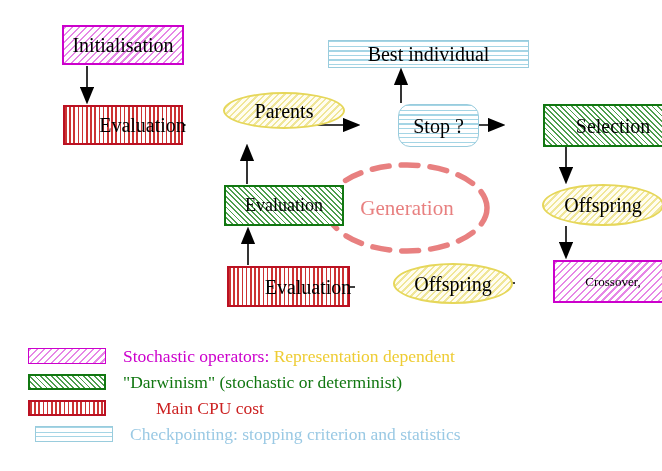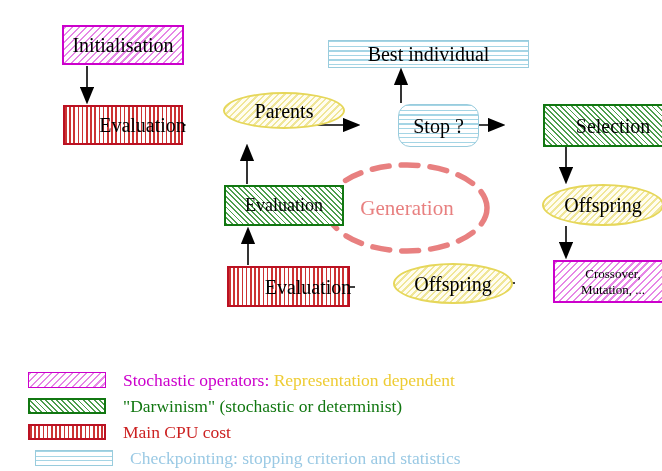--- a/index.html
+++ b/index.html
@@ -34,21 +34,21 @@
     background:repeating-linear-gradient(180deg, var(--cyan_line) 0 1.3px, #ffffff 1.3px 4.6px);
   }
   .hatch-yellow {
     border:2px solid var(--yellow_border);
     background:repeating-linear-gradient(135deg, var(--yellow_line) 0 2px, #fffdf0 2px 4.6px);
   }
   .small { font-size:13px; line-height:1.2; }
   .generation-label {
     position:absolute; color:var(--salmon); font-size:21px; text-align:center;
   }
-  .legend-row { position:absolute; display:flex; align-items:center; height:20px;margin-top:24px; }
+  .legend-row { position:absolute; display:flex; align-items:center; height:20px; }
   .legend-swatch { width:78px; height:16px; box-sizing:border-box; margin-right:17px; flex:none; }
   .legend-swatch.sw-magenta { border:1.5px solid var(--magenta_border);
     background:repeating-linear-gradient(135deg, var(--magenta_line) 0 1.6px, #ffffff 1.6px 5px); }
   .legend-swatch.sw-green { border:2px solid var(--green_border);
     background:repeating-linear-gradient(45deg, var(--green_line) 0 1.3px, #ffffff 1.3px 3.8px); }
   .legend-swatch.sw-red { border:2px solid var(--red_border);
     background:repeating-linear-gradient(90deg, var(--red_line) 0 1.6px, #ffffff 1.6px 4.2px); }
   .legend-swatch.sw-cyan { border:1.5px solid var(--cyan_border);
     background:repeating-linear-gradient(180deg, var(--cyan_line) 0 1.3px, #ffffff 1.3px 4.6px); }
   .legend-text { font-size:17.5px; white-space:nowrap; }
@@ -92,21 +92,20 @@
   <div class="node stripes-cyan" style="left:291px; top:40px; width:201px; height:28px;">Best individual</div>
 
   <div class="node stripes-cyan rounded" style="left:361px; top:104px; width:81px; height:43px;">Stop ?</div>
 
   <div class="node hatch-green" style="left:506px; top:104px; width:140px; height:43px;">Selection</div>
 
   <div class="node ellipse hatch-yellow" style="left:505px; top:184px; width:122px; height:42px;">Offspring</div>
 
   <div class="node hatch-magenta small" style="left:516px; top:260px; width:120px; height:43px; flex-direction:column;">
     <span>Crossover,</span>
-    <span>Mutation, ...</span>
   </div>
 
   <div class="node ellipse hatch-yellow" style="left:356px; top:263px; width:120px; height:41px;">Offspring</div>
 
   <div class="node stripes-red" style="left:190px; top:266px; width:123px; height:41px;">Evaluation</div>
 
   <div class="node hatch-green" style="left:187px; top:185px; width:120px; height:41px; font-size:18px;">Evaluation</div>
 
   <div class="generation-label" style="left:347px; top:196px; width:120px;">Generation</div>
 
@@ -116,21 +115,21 @@
       <span class="t-magenta">Stochastic operators:</span>
       <span class="t-gold">Representation dependent</span>
     </div>
   </div>
 
   <div class="legend-row" style="left:28px; top:372px;">
     <div class="legend-swatch sw-green"></div>
     <div class="legend-text t-green">"Darwinism" (stochastic or determinist)</div>
   </div>
 
-  <div class="legend-row" style="left:28px; top:398px;">
+  <div class="legend-row" style="left:28px; top:398px;gap:33px;">
     <div class="legend-swatch sw-red"></div>
     <div class="legend-text t-red">Main CPU cost</div>
   </div>
 
   <div class="legend-row" style="left:28px; top:424px;padding-left:7px;">
     <div class="legend-swatch sw-cyan"></div>
     <div class="legend-text t-cyan">Checkpointing: stopping criterion and statistics</div>
   </div>
 
 </div>

